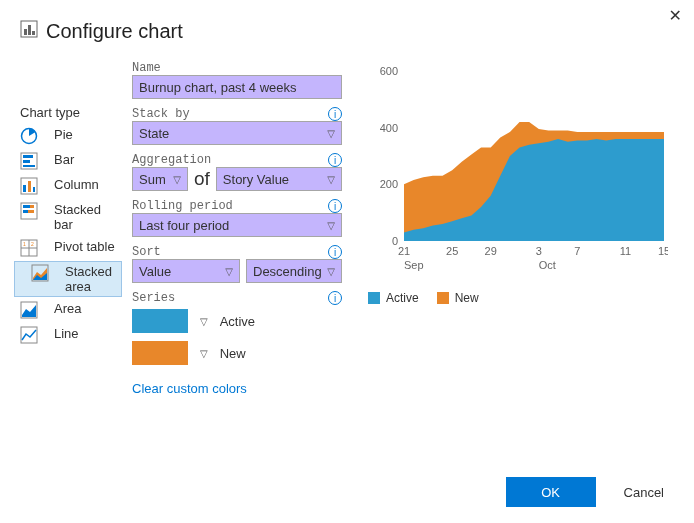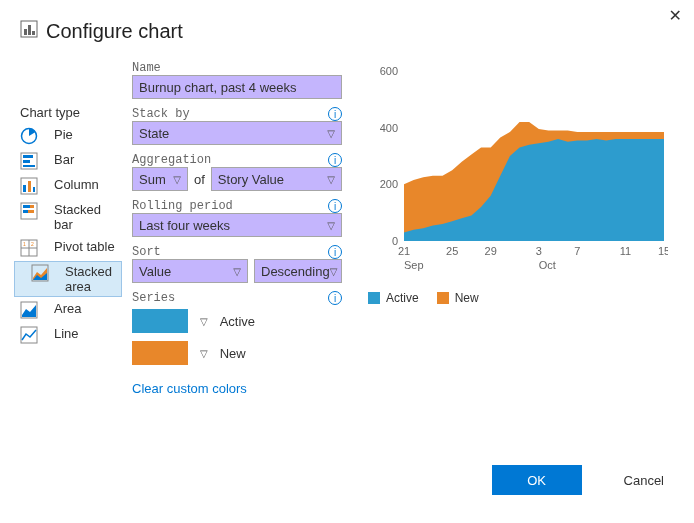--- a/index.html
+++ b/index.html
@@ -77,30 +77,30 @@
   .tx, .sel {
     width:100%; height:24px; border:1px solid #a6a6a6;
     font: inherit; padding:0 6px; background:#c4b5fd;
     display:flex; align-items:center; justify-content:space-between;
     cursor:pointer;
   }
   .tx { cursor:text; justify-content:flex-start; }
   .chev { font-size:10px; color:#555; }
   .row { display:flex; align-items:center; gap:6px; }
   .row .sel.sm { width:56px; }
-  .row .of { font-size:13px; color:#333;text-align:right; }
+  .row .of { font-size:19px; color:#333;text-align:right; }
   .row .sel.med { flex:1; }
   .series-list { display:flex; flex-direction:column; gap:8px; margin-top:4px;}
   .series-item { display:flex; align-items:center; gap:12px; }
   .swatch { width:56px; height:24px; }
   .link { color:#0078d4; cursor:pointer; margin-top:8px; }
   .preview { flex:1; padding-left:16px; }
   .footer {
-    position:absolute; bottom:28px; right:24px;
-    display:flex; gap:36px; align-items:center;
+    position:absolute; bottom:16px; right:24px;
+    display:flex; gap:22px; align-items:center;
   }
   .btn-ok {
     background:#0078d4; color:#fff; border:none;
     width:90px; height:30px; font:inherit; cursor:pointer;
   }
   .btn-cancel {
     background:none; border:none; color:#333;
     font:inherit; cursor:pointer;
   }
   .legend { display:flex; gap:18px; margin-top:10px; align-items:center;}
@@ -248,35 +248,35 @@
             <span class="chev">▽</span>
           </div>
       </div>
     </div>
     <div>
       <div class="fld-label-row">
         <span class="fld-label">Rolling period</span>
         <span class="info">i</span>
       </div>
       <div class="sel">
-          <span>Last four weeks</span>
+          <span>Last four period</span>
           <span class="chev">▽</span>
         </div>
     </div>
     <div>
       <div class="fld-label-row">
         <span class="fld-label">Sort</span>
         <span class="info">i</span>
       </div>
       <div class="row">
         <div class="sel" style="flex:1">
             <span>Value</span>
             <span class="chev">▽</span>
           </div>
-        <div class="sel" style="width:88px">
+        <div class="sel" style="width:96px">
             <span>Descending</span>
             <span class="chev">▽</span>
           </div>
       </div>
     </div>
     <div>
       <div class="fld-label-row">
         <span class="fld-label">Series</span>
         <span class="info">i</span>
       </div>

